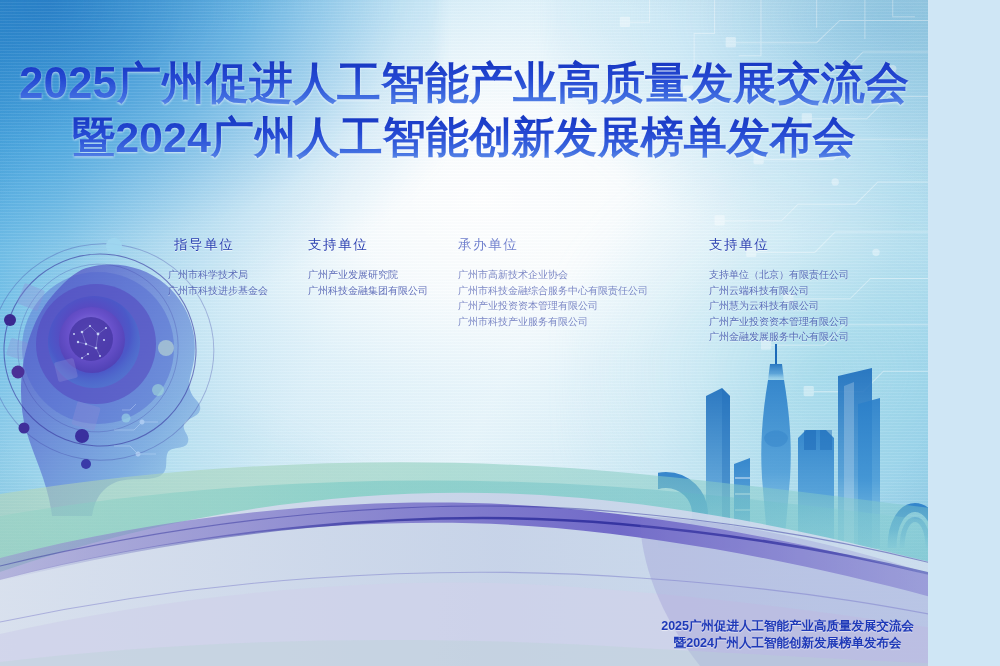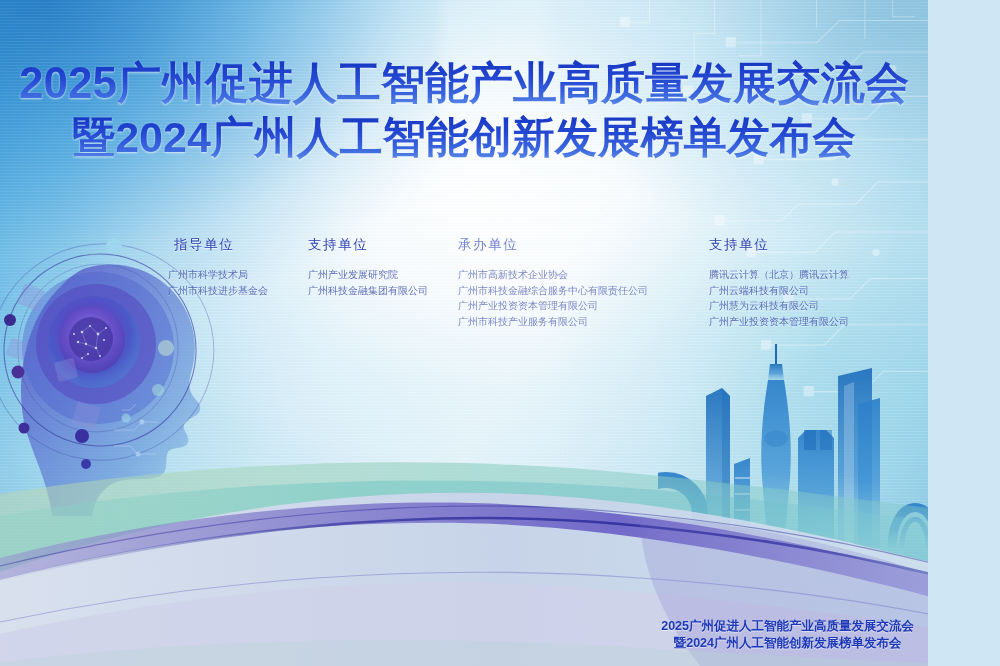--- a/index.html
+++ b/index.html
@@ -360,24 +360,25 @@
     <div class="org-col c3">
       <div class="org-head">承办单位</div>
       <div class="org-item">广州市高新技术企业协会</div>
       <div class="org-item">广州市科技金融综合服务中心有限责任公司</div>
       <div class="org-item">广州产业投资资本管理有限公司</div>
       <div class="org-item">广州市科技产业服务有限公司</div>
     </div>
 
     <div class="org-col c4">
       <div class="org-head">支持单位</div>
-      <div class="org-item">腾讯云计算（北京）腾讯云计算</div>
+      <div class="org-item">支持单位（北京）有限责任公司</div>
       <div class="org-item">广州云端科技有限公司</div>
       <div class="org-item">广州慧为云科技有限公司</div>
       <div class="org-item">广州产业投资资本管理有限公司</div>
+      <div class="org-item">广州金融发展服务中心有限公司</div>
     </div>
 
   </div>
 
   <div class="caption">
     <div>2025广州促进人工智能产业高质量发展交流会</div>
     <div>暨2024广州人工智能创新发展榜单发布会</div>
   </div>
 
   <div class="scanlines"></div>

